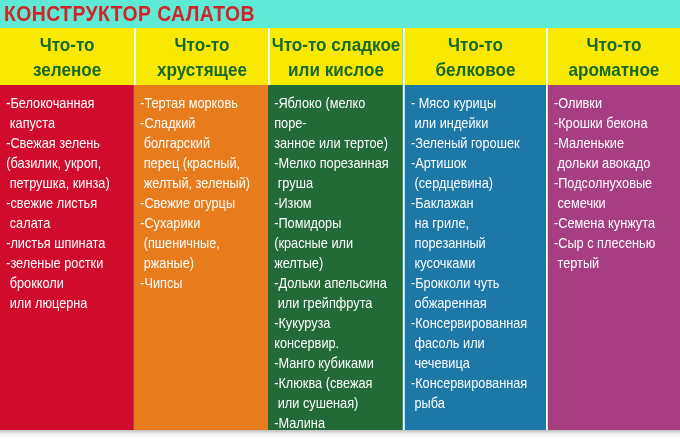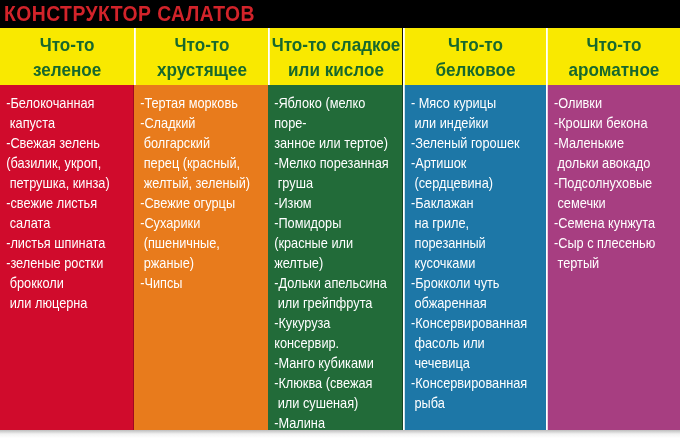--- a/index.html
+++ b/index.html
@@ -1,19 +1,19 @@
 <!DOCTYPE html>
 <html><head>
 <meta charset="utf-8">
 <style>
   * { margin:0; padding:0; box-sizing:border-box; }
   html,body { background:#ffffff; }
   .page {
     position:relative; width:680px; height:439px; overflow:hidden;
-    background:#000000; font-family:"Liberation Sans", sans-serif;
+    background:#5eead4; font-family:"Liberation Sans", sans-serif;
   }
   .title {
     position:absolute; top:1px; left:4px; height:27px;
     font-size:22px; font-weight:bold; letter-spacing:0.5px;
     color:#d2232a; white-space:nowrap;
     transform:scaleX(0.88); transform-origin:0 0;
   }
   .table {
     position:absolute; top:28px; left:0; width:680px; height:402px;
     display:grid; grid-template-columns:repeat(5, 1fr);

